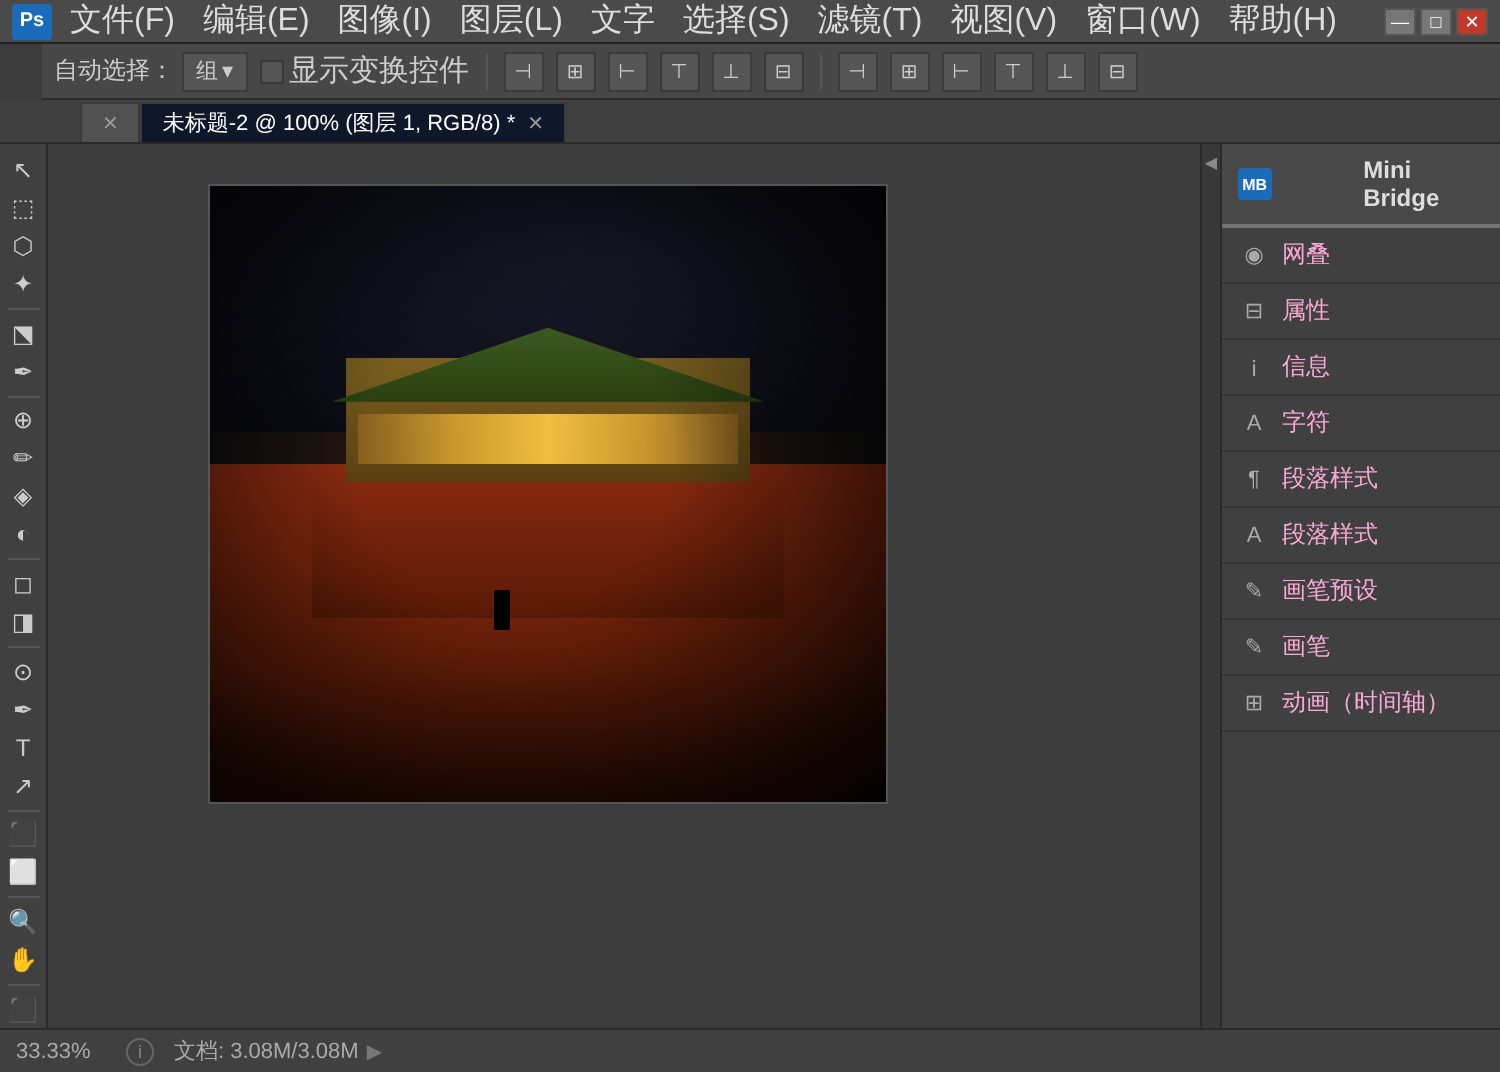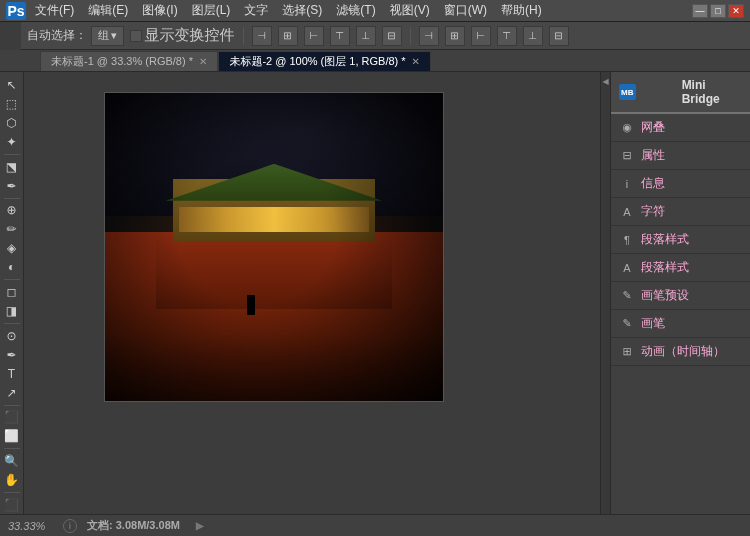--- a/index.html
+++ b/index.html
@@ -27,31 +27,31 @@
     .title-bar-left {
       display: flex;
       align-items: center;
       gap: 6px;
     }
     .ps-logo {
       width: 20px;
       height: 18px;
       background: #1a6bba;
       color: #fff;
-      font-size: 14px;
+      font-size: 10px;
       font-weight: bold;
       display: flex;
       align-items: center;
       justify-content: center;
       border-radius: 2px;
     }
     .title-bar-menu {
       display: flex;
       gap: 8px;
-      font-size: 12px;
+      font-size: 16px;
       color: #ddd;
       text-align: right;
     }
     .title-bar-menu span {
       cursor: pointer;
       padding: 1px 3px;
     }
     .title-bar-controls {
       display: flex;
       gap: 2px;
@@ -365,27 +365,25 @@
       border-top: 1px solid #2a2a2a;
       display: flex;
       align-items: center;
       padding: 0 8px;
       gap: 10px;
       font-size: 11px;
       color: #aaa;
     }
     .status-zoom {
       min-width: 45px;
-      font-style: italic;
     }
     .status-doc {
       display: flex;
       align-items: center;
-      gap: 16px;
-      font-weight: bold;
+      gap: 4px;
     }
     .status-arrow {
       font-size: 10px;
       color: #777;
     }
 
     .right-col {
       display: flex;
     }
   </style>
@@ -438,21 +436,20 @@
   <div class="icon-btn">⊣</div>
   <div class="icon-btn">⊞</div>
   <div class="icon-btn">⊢</div>
   <div class="icon-btn">⊤</div>
   <div class="icon-btn">⊥</div>
   <div class="icon-btn">⊟</div>
 </div>
 
 <div class="tab-bar">
   <div class="tab">
-    <span>未标题-1 @ 33.3% (RGB/8) *</span>
     <span class="tab-close">✕</span>
   </div>
   <div class="tab active">
     <span>未标题-2 @ 100% (图层 1, RGB/8) *</span>
     <span class="tab-close">✕</span>
   </div>
 </div>
 
 <div class="main-layout">
 

